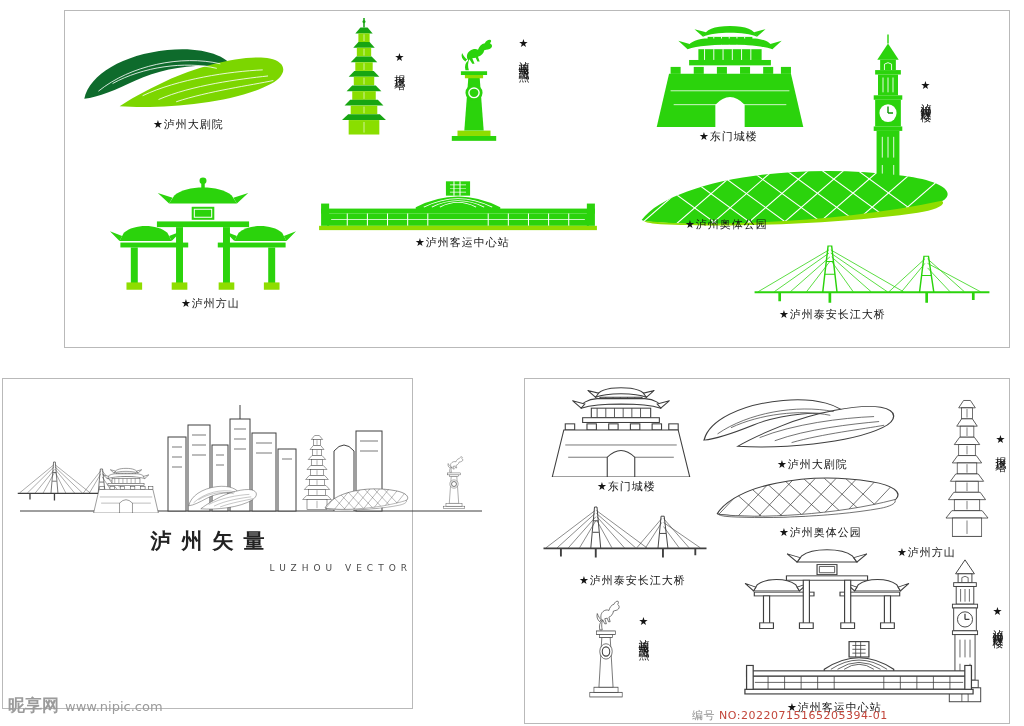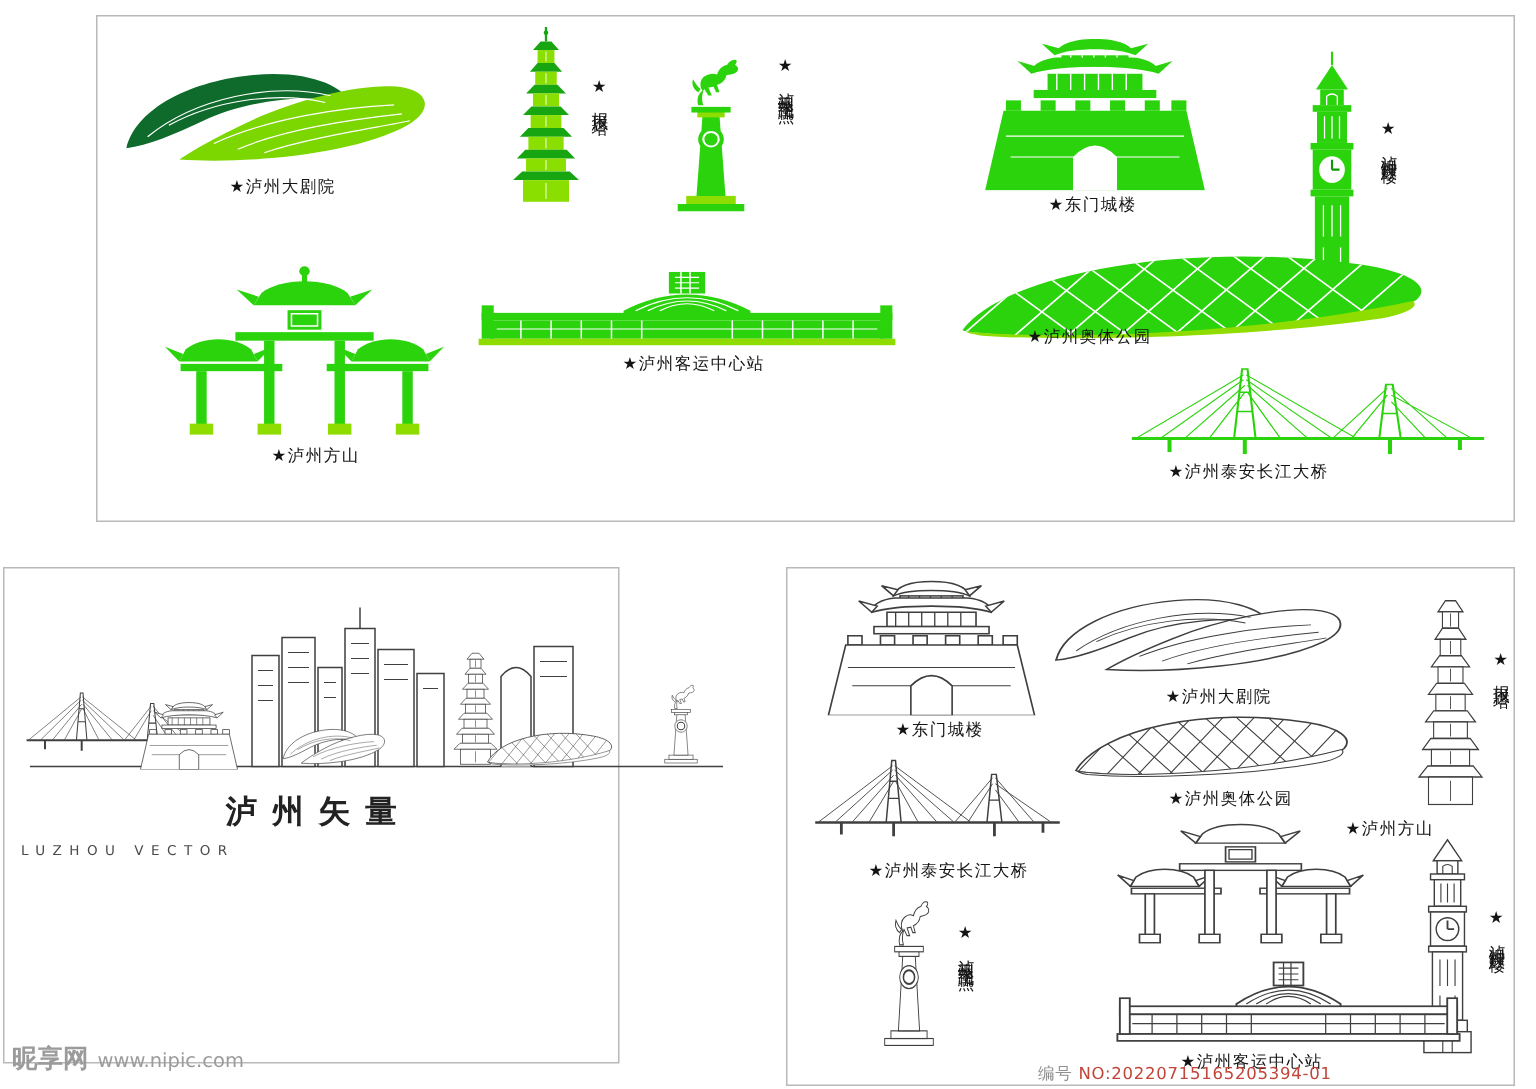--- a/index.html
+++ b/index.html
@@ -13,21 +13,21 @@
   #panel-skyline{left:2px;top:378px;width:411px;height:331px;}
   #panel-outline{left:524px;top:378px;width:486px;height:346px;}
   #panel-skyline,#panel-outline{
     --ink:#ffffff;--ink2:#ffffff;--edge:#3f3f3f;--detail:#3f3f3f;--wire:#3f3f3f;--hand:#3f3f3f;--cut:#ffffff;}
   .fig{position:absolute;display:block;}
   .lbl{position:absolute;font-size:11px;color:#141414;letter-spacing:1px;white-space:nowrap;}
   .vlbl{writing-mode:vertical-rl;text-orientation:upright;letter-spacing:2px;}
   .sk-title{position:absolute;left:0;right:0;top:148px;text-align:center;
     font-family:"DejaVu Serif","Liberation Serif",serif;font-size:21px;font-weight:bold;
     letter-spacing:10px;text-indent:10px;color:#222;}
-  .sk-sub{position:absolute;left:11px;right:0;top:184px;text-align:left;font-size:9px;
+  .sk-sub{position:absolute;left:0;right:0;top:184px;text-align:right;font-size:9px;
     letter-spacing:5px;color:#4a4a4a;}
   .skyline-svg{position:absolute;left:13px;top:20px;width:470px;height:122px;}
   .wm{position:absolute;left:8px;top:694px;color:#9b9b9b;}
   .wm .site{font-size:17px;font-weight:bold;margin-right:6px;}
   .wm .url{font-size:13px;}
   .serial{position:absolute;left:692px;top:708px;font-size:11px;letter-spacing:0.5px;}
   .serial .s-label{color:#8f8f8f;margin-right:4px;}
   .serial .s-number{color:#c2453a;}
 </style>
 </head>

